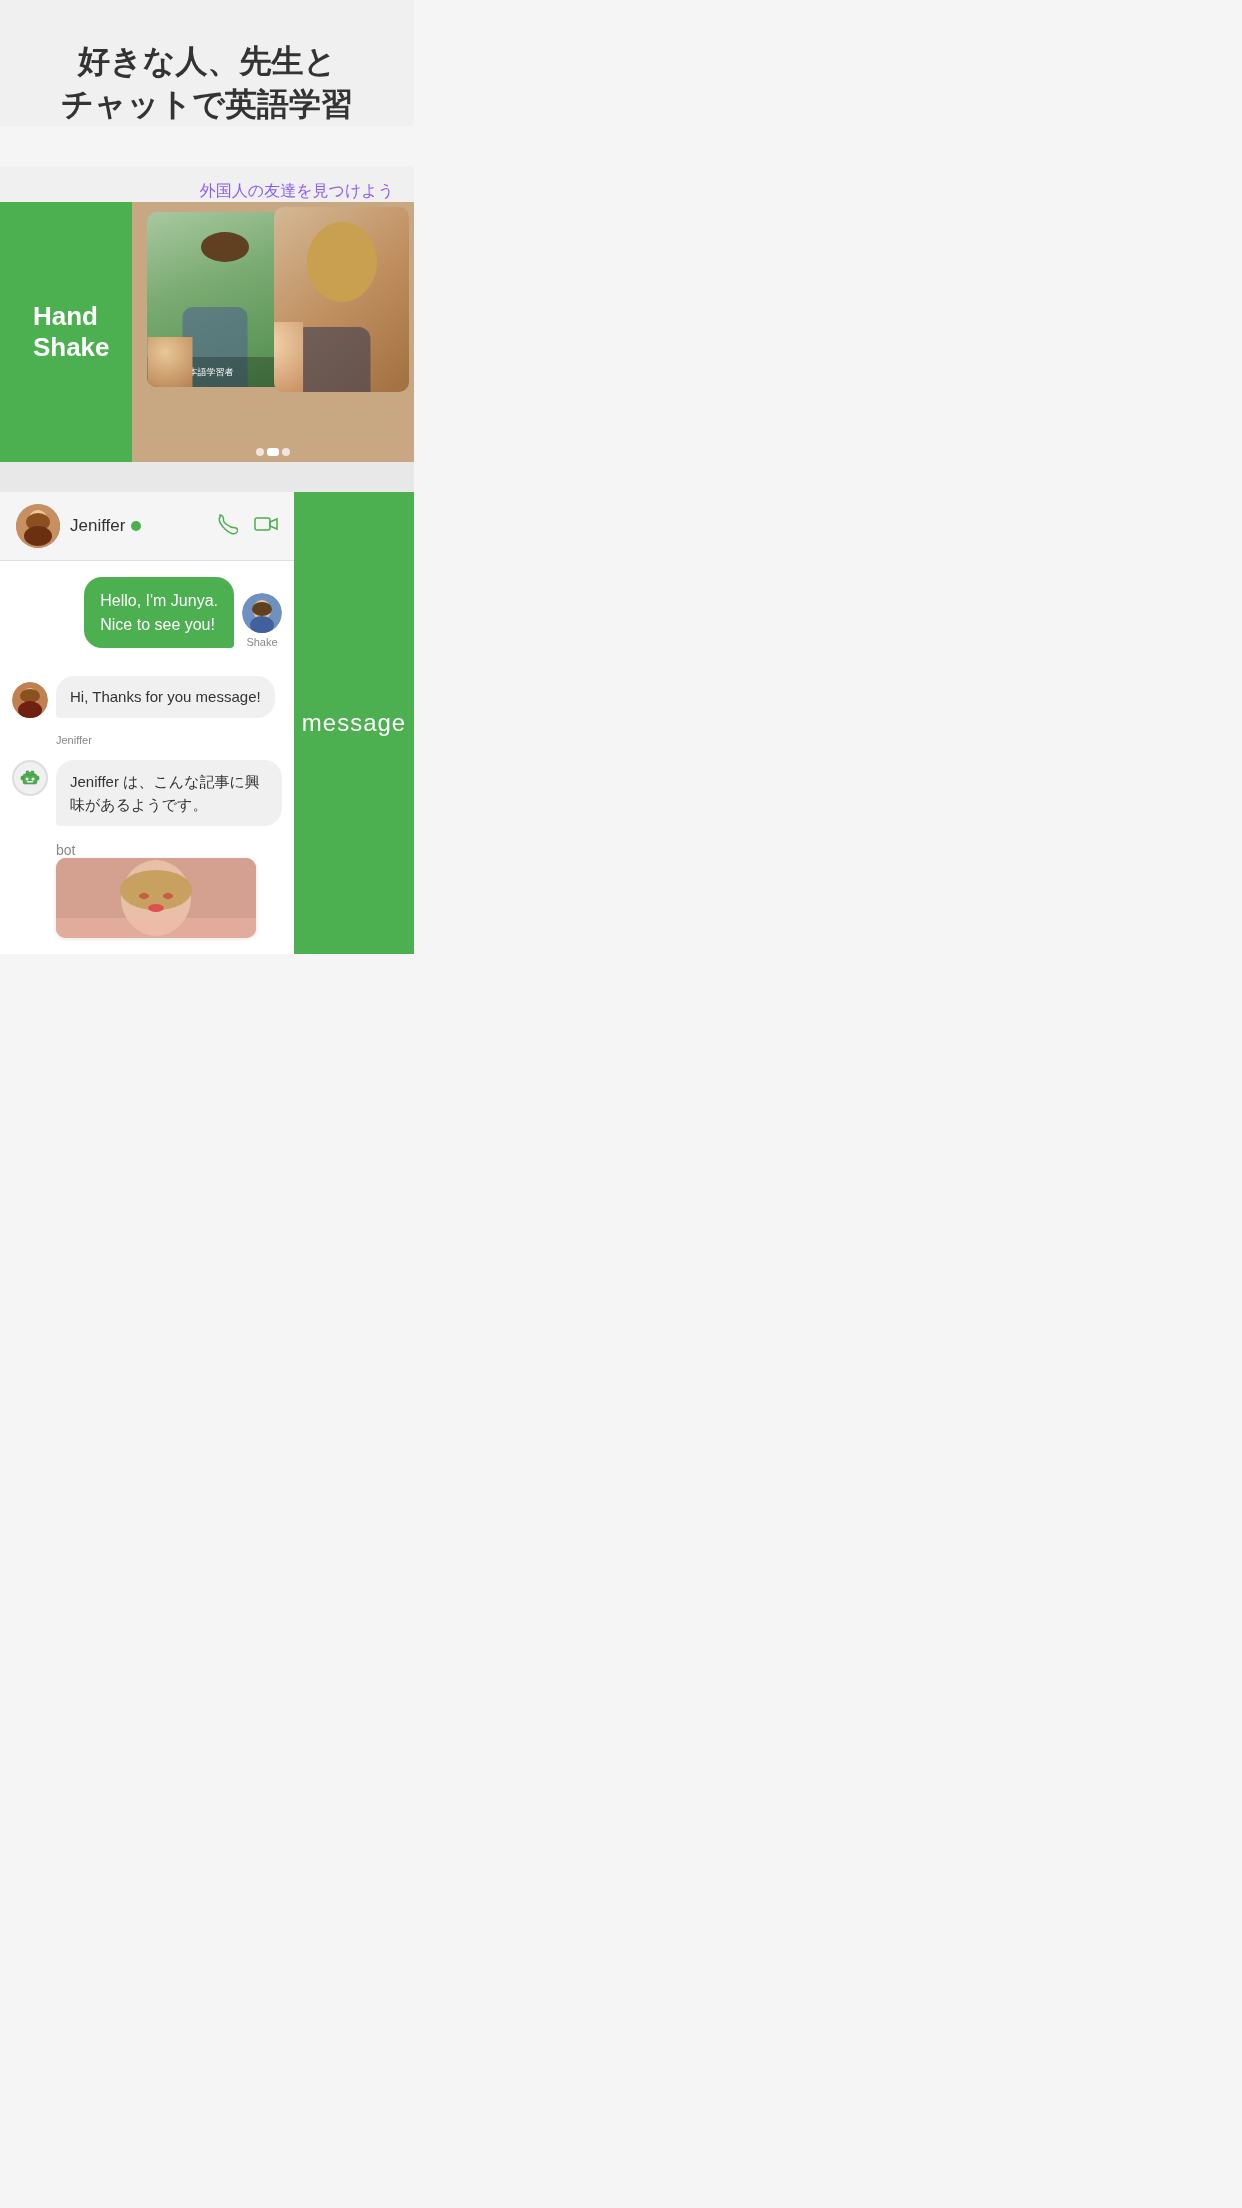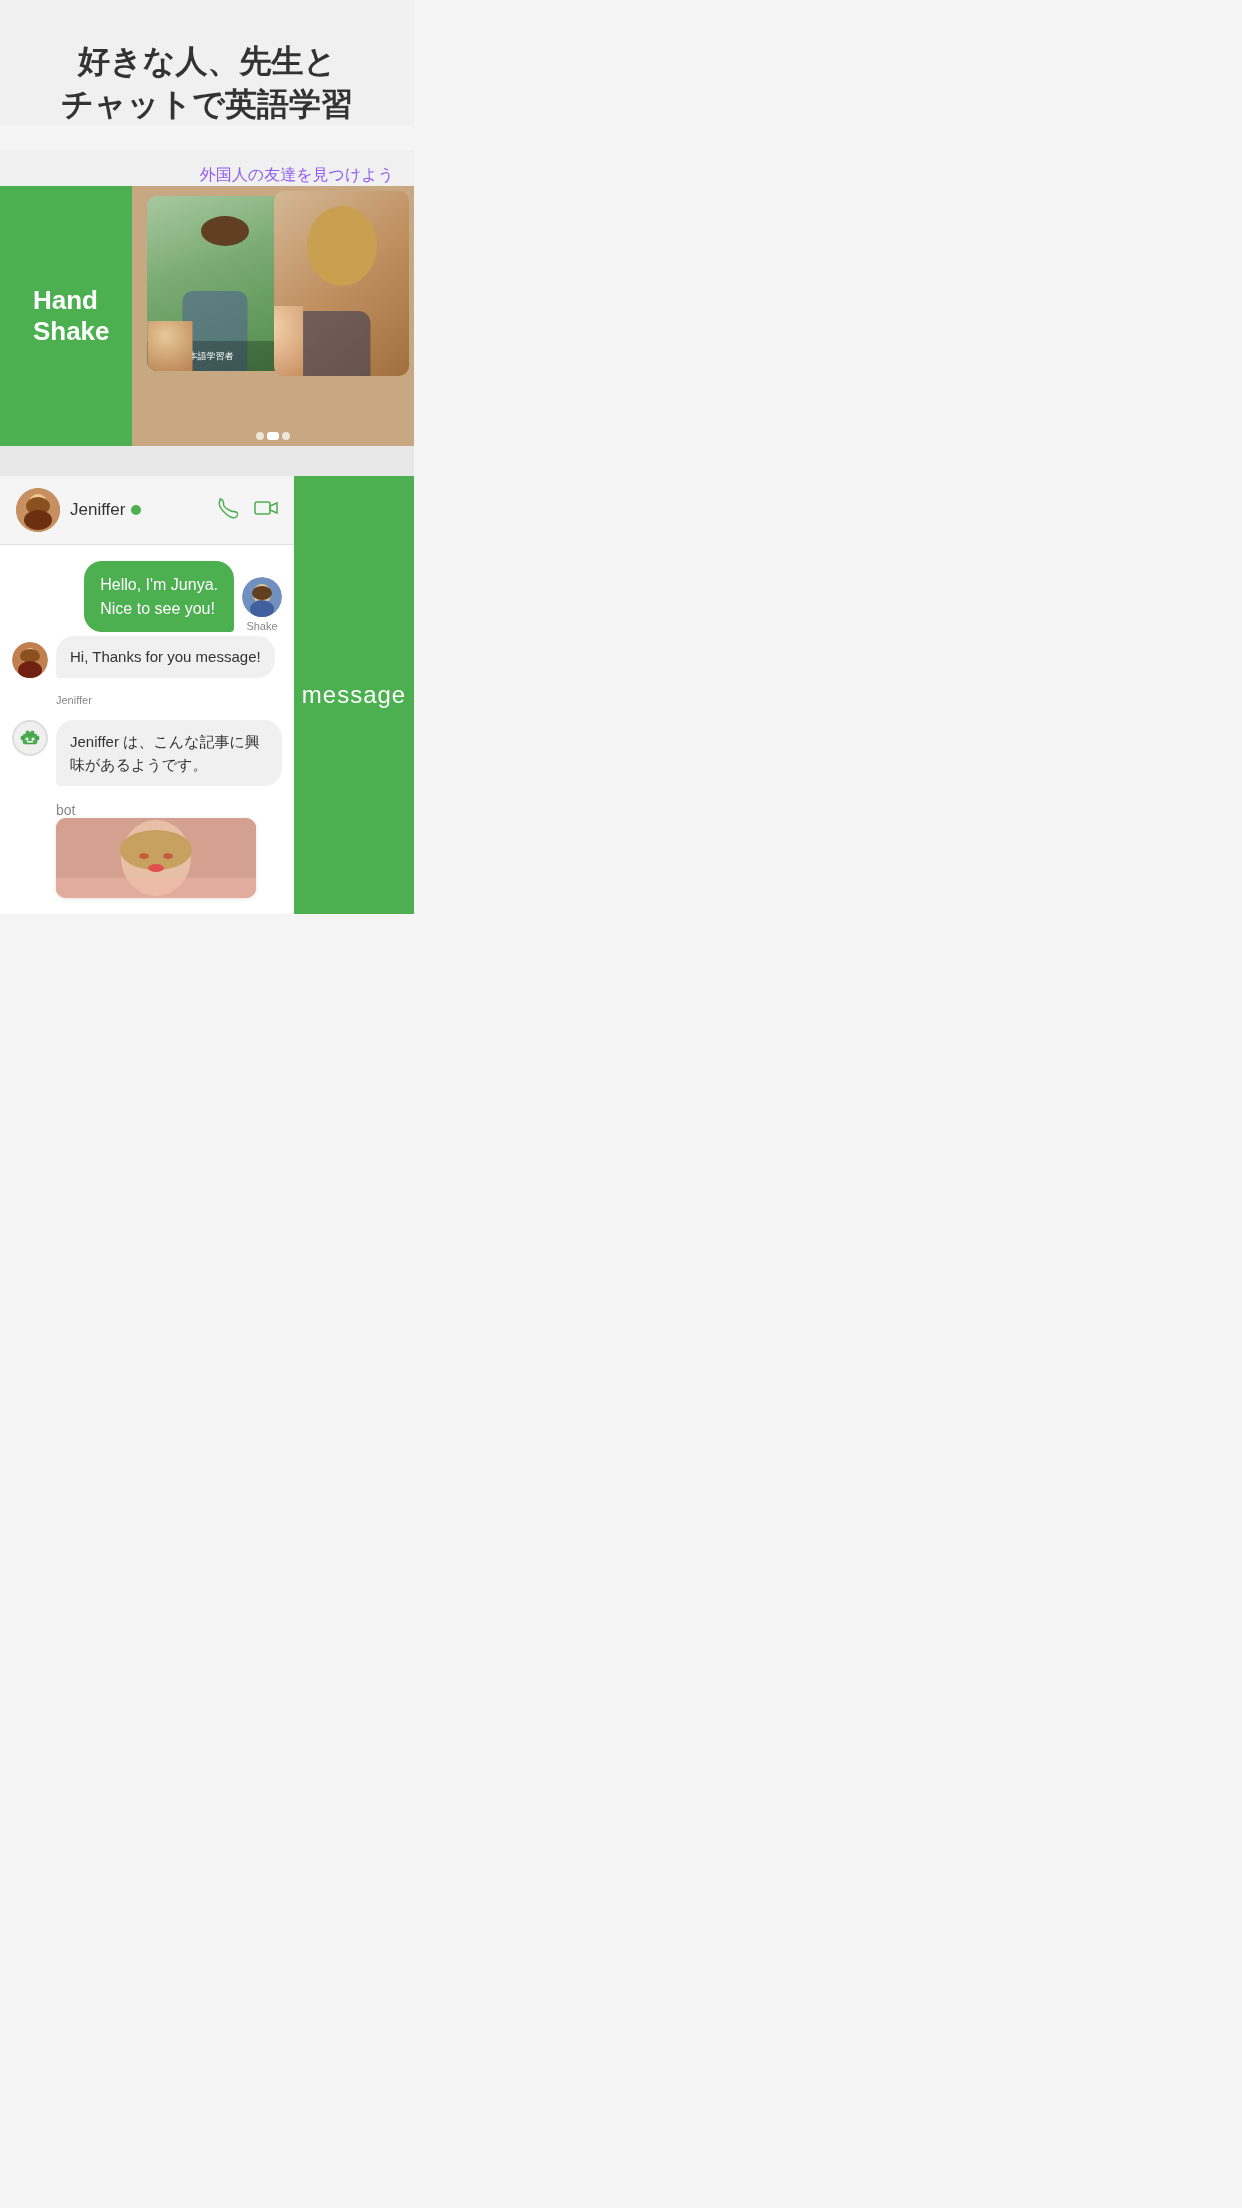--- a/index.html
+++ b/index.html
@@ -16,21 +16,21 @@
     .top-section {
       background: #f0f0f0;
       padding: 40px 20px 0;
       text-align: center;
     }
     .top-headline {
       font-size: 32px;
       font-weight: bold;
       color: #333;
       line-height: 1.35;
-      margin-bottom: 24px;
+      margin-bottom: 40px;
     }
 
     
     .handshake-panel {
       display: flex;
       width: 100%;
       height: 260px;
       position: relative;
     }
     .handshake-green {
@@ -210,21 +210,21 @@
     .chat-body {
       padding: 16px 12px;
     }
 
     
     .msg-out {
       display: flex;
       justify-content: flex-end;
       align-items: flex-end;
       gap: 8px;
-      margin-bottom: 4px;
+      margin-bottom: 28px;
     }
     .msg-out-bubble {
       background: #4caf50;
       color: #fff;
       border-radius: 18px 18px 4px 18px;
       padding: 12px 16px;
       font-size: 16px;
       line-height: 1.45;
       max-width: 210px;
     }

